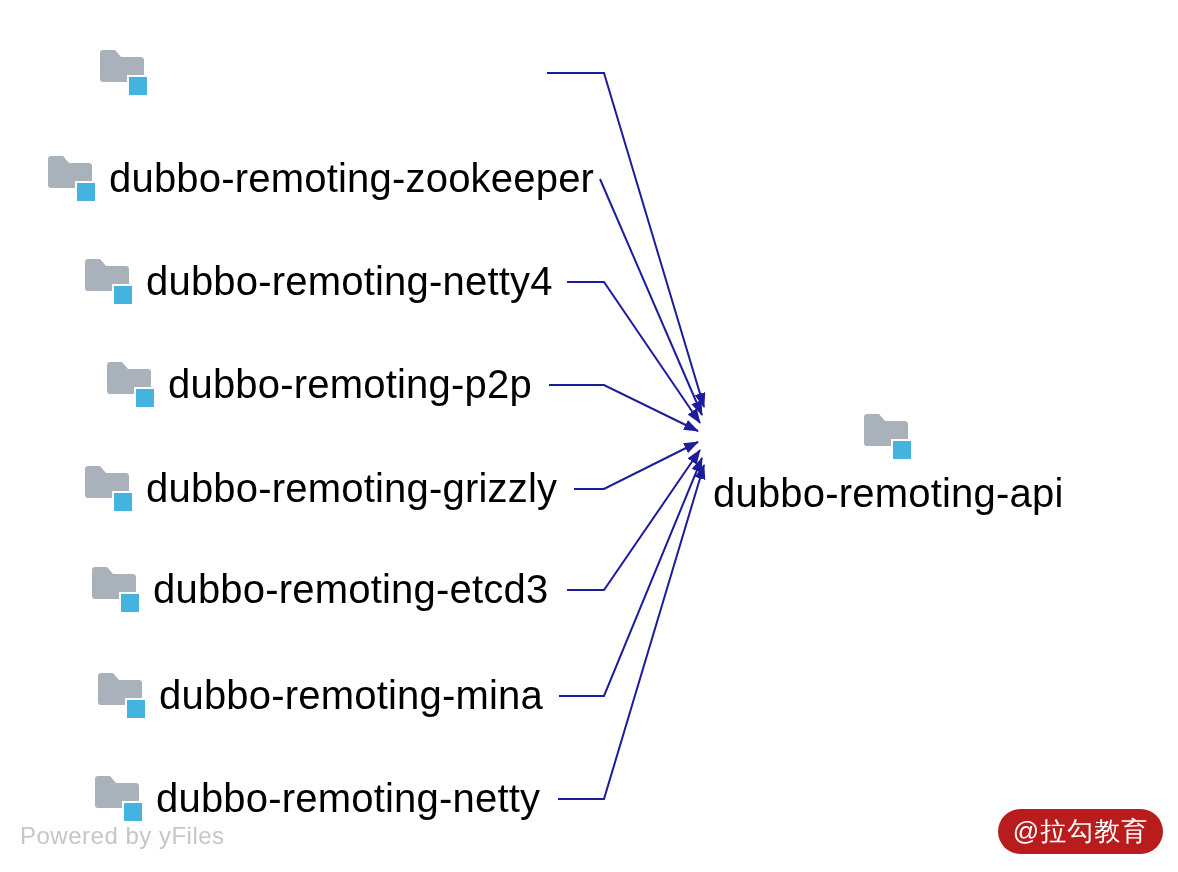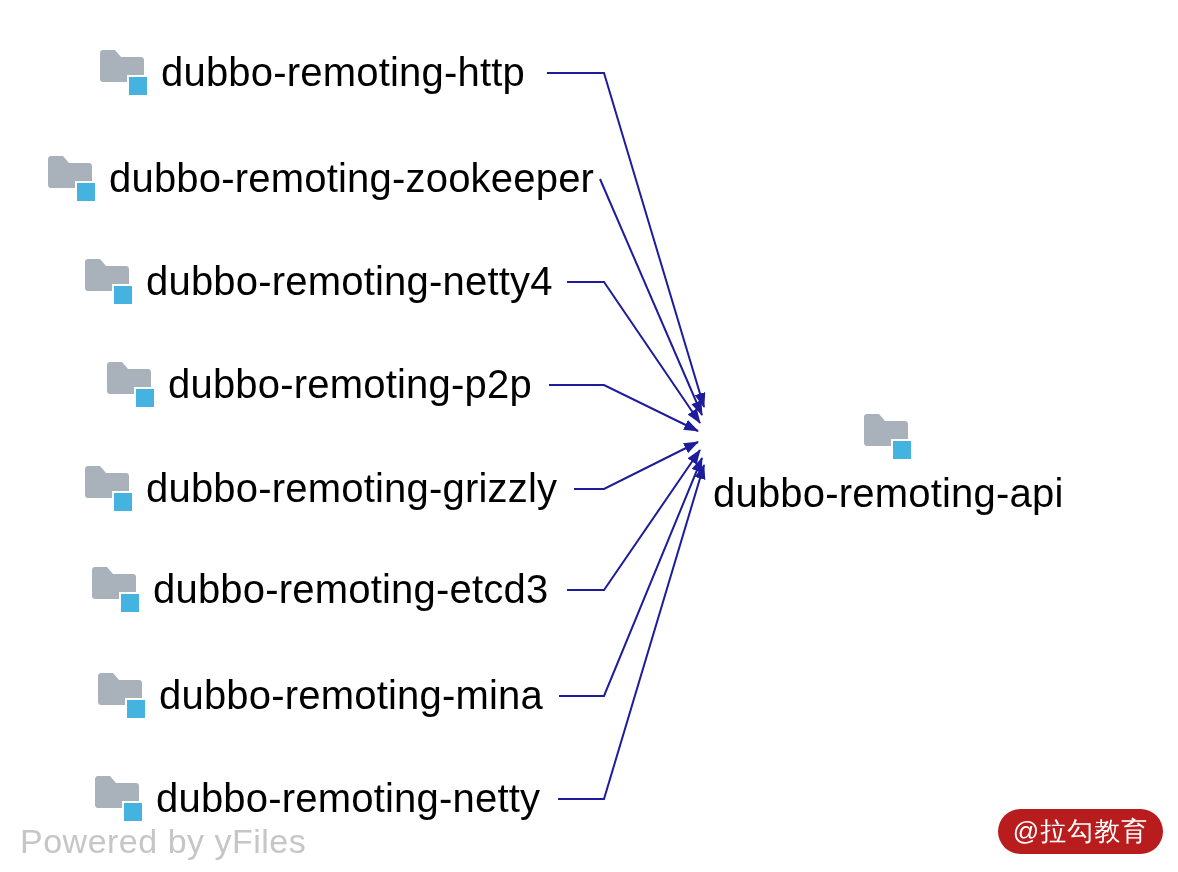--- a/index.html
+++ b/index.html
@@ -43,21 +43,21 @@
   }
   .folder-icon { display: block; width: 49px; height: 47px; }
   .folder-icon svg { display: block; }
   .folder-body { fill: var(--folder); }
   .folder-badge { fill: var(--badge); stroke: #ffffff; stroke-width: 2; }
 
   .powered-by {
     position: absolute;
     left: 20px;
     top: 822px;
-    font-size: 34px;
+    font-size: 24px;
     color: #c6c6c6;
     letter-spacing: 0.5px;
   }
   .brand-badge {
     position: absolute;
     left: 998px;
     top: 809px;
     width: 165px;
     height: 45px;
     border-radius: 23px;
@@ -91,21 +91,20 @@
     <path class="edge-line" marker-end="url(#arw)" d="M558,799 H604 L704,465"></path>
   </svg>
 
   <div class="node" style="left:100px; top:50px;">
     <span class="folder-icon">
       <svg width="49" height="47" viewBox="0 0 49 47">
           <path class="folder-body" d="M0,3 C0,1.3 1.3,0 3,0 L15,0 L21,7 L41,7 C42.7,7 44,8.3 44,10 L44,29 C44,30.7 42.7,32 41,32 L3,32 C1.3,32 0,30.7 0,29 Z"></path>
           <rect class="folder-badge" x="28" y="26" width="20" height="20"></rect>
         </svg>
     </span>
-    <span class="label">dubbo-remoting-http</span>
   </div>
 
   <div class="node" style="left:48px; top:156px;">
     <span class="folder-icon">
       <svg width="49" height="47" viewBox="0 0 49 47">
           <path class="folder-body" d="M0,3 C0,1.3 1.3,0 3,0 L15,0 L21,7 L41,7 C42.7,7 44,8.3 44,10 L44,29 C44,30.7 42.7,32 41,32 L3,32 C1.3,32 0,30.7 0,29 Z"></path>
           <rect class="folder-badge" x="28" y="26" width="20" height="20"></rect>
         </svg>
     </span>
     <span class="label">dubbo-remoting-zookeeper</span>

